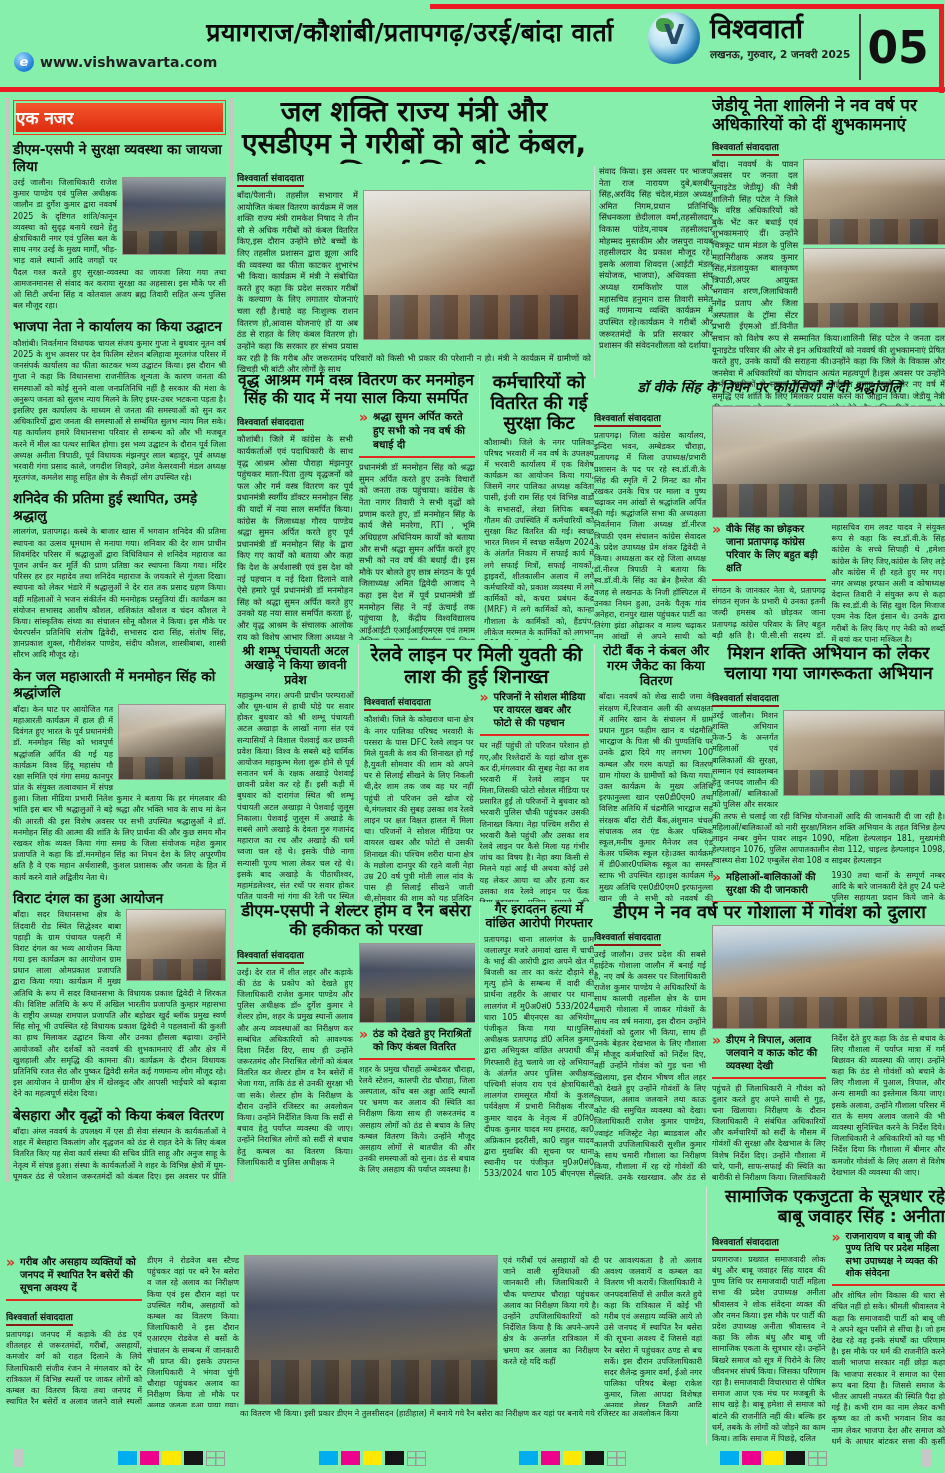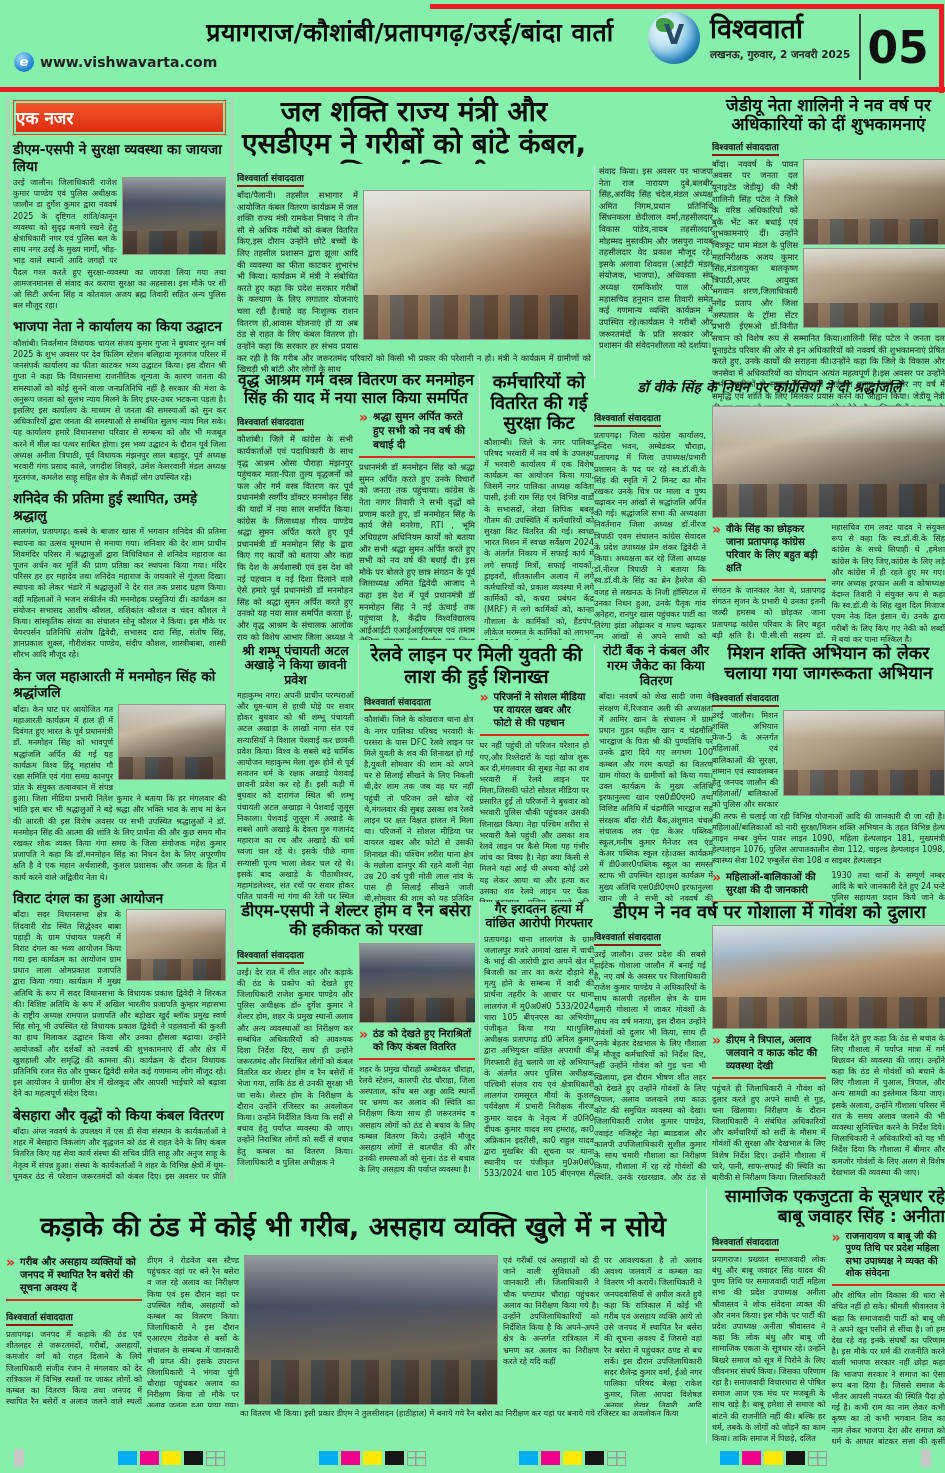--- a/index.html
+++ b/index.html
@@ -24,21 +24,21 @@
   .globe::before{content:"";position:absolute;left:8px;top:6px;width:18px;height:14px;border-radius:40% 60% 50% 50%;
          background:#43a047;}
   .globe::after{content:"V";position:absolute;left:0;top:8px;width:52px;text-align:center;
          font-weight:bold;font-size:26px;color:#274a66;}
   .brandname{font-weight:bold;font-size:27px;color:#0b0b0b;line-height:1;}
   .editionline{font-weight:bold;font-size:10.5px;color:#222;margin-top:5px;}
   .pagenobox{position:absolute;right:10px;top:14px;width:74px;height:66px;border-left:2px solid #444;
              display:flex;align-items:center;justify-content:center;font-weight:bold;font-size:44px;color:#111;}
   
   .art{position:absolute;overflow:hidden;}
-  .hl{font-weight:bold;color:#0d0d0d;line-height:1.14;text-align:center;}
+  .hl{font-weight:bold;color:#0d0d0d;line-height:1.14;}
   .byline{font-weight:bold;font-size:9px;color:#111;border-bottom:2px solid #8d1a12;
           display:inline-block;padding-bottom:1px;margin:2px 0 3px 0;}
   .body{font-size:8.3px;line-height:1.4;text-align:justify;color:#1d1d1d;}
   .body.small{font-size:8px;}
   .cols2{display:flex;gap:6px;}
   .col{flex:1;min-width:0;}
   .subhead{display:flex;gap:5px;align-items:flex-start;font-weight:bold;font-size:10.5px;line-height:1.3;
            color:#101010;padding-bottom:5px;border-bottom:2.5px solid #e02a22;margin-bottom:4px;}
   .subhead .mark{color:#e02a22;font-weight:bold;font-size:14px;line-height:1;}
   .photo{background:linear-gradient(165deg,#a9a193 0%,#c5b9a4 30%,#8a7e6d 55%,#5d544a 80%,#433d36 100%);
@@ -308,23 +308,20 @@
           </div>
           <div class="col">
             <div class="body small">निर्देश देते हुए कहा कि ठंड से बचाव के लिए गौशाला में पर्याप्त मात्रा में गर्म बिछावन की व्यवस्था की जाए। उन्होंने कहा कि ठंड से गोवंशों को बचाने के लिए गौशाला में पुआल, त्रिपाल, और अन्य सामग्री का इस्तेमाल किया जाए। इसके अलावा, उन्होंने गौशाला परिसर में रात के समय अलाव जलाने की भी व्यवस्था सुनिश्चित करने के निर्देश दिये। जिलाधिकारी ने अधिकारियों को यह भी निर्देश दिया कि गौशाला में बीमार और कमजोर गोवंशों के लिए अलग से विशेष देखभाल की व्यवस्था की जाए।</div>
           </div>
         </div>
       </div>
     </div>
   </div>
 
 
-  <div class="art" style="left:4px;top:1212px;width:698px;height:40px;">
-    <div class="hl" style="font-size:27px;text-align:center;">कड़ाके की ठंड में कोई भी गरीब, असहाय व्यक्ति खुले में न सोये</div>
-  </div>
 
   <div class="art" style="left:6px;top:1255px;width:696px;height:152px;display:flex;gap:5px;">
     <div style="width:136px;flex:none;">
       <div class="subhead" style="font-size:10px;">
         <span class="mark">»</span>
         <span>गरीब और असहाय व्यक्तियों को जनपद में स्थापित रैन बसेरों की सूचना अवश्य दें</span>
       </div>
       <span class="byline">विश्ववार्ता संवाददाता</span>
       <div class="body small">प्रतापगढ़। जनपद में कड़ाके की ठंड एवं शीतलहर से जरूरतमंदों, गरीबों, असहायों, कमजोर वर्ग को राहत दिलाने के लिये जिलाधिकारी संजीव रंजन ने मंगलवार को देर रात्रिकाल में विभिन्न स्थलों पर जाकर लोगों को कम्बल का वितरण किया तथा जनपद में स्थापित रैन बसेरों व अलाव जलने वाले स्थलों का निरीक्षण भी किया। रात्रिकालीन भ्रमण के दौरान जिलाधिकारी ने गरीब, असहाय व्यक्तियों व बच्चों को आने वाले नये वर्ष की बधाई दी।</div>
     </div>

